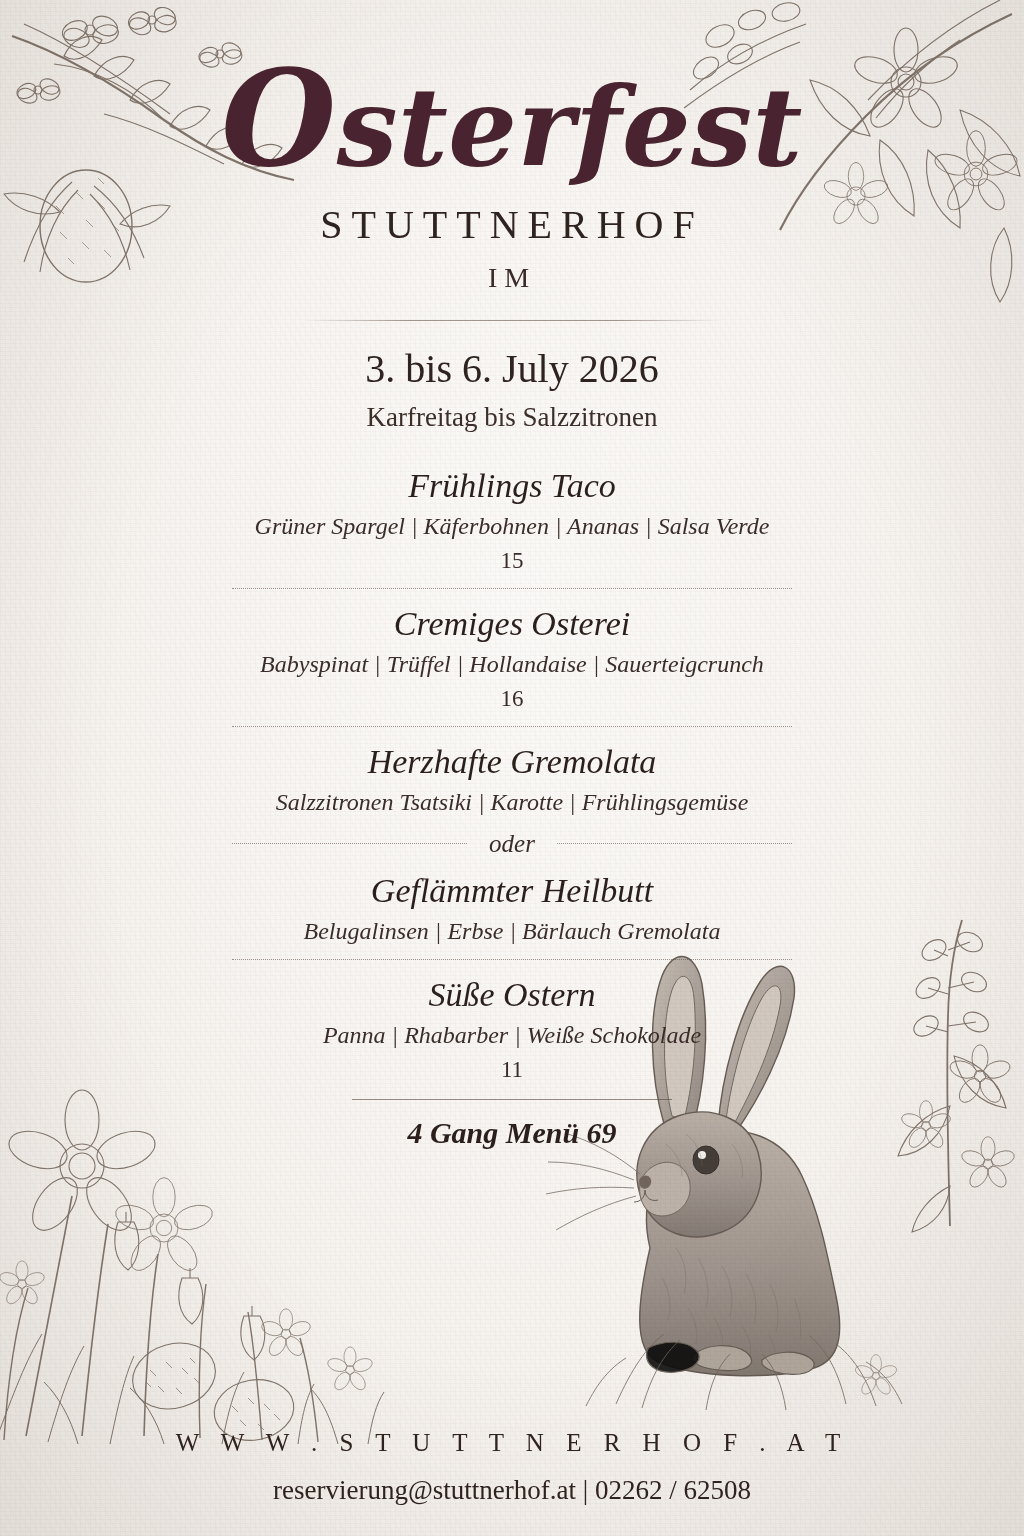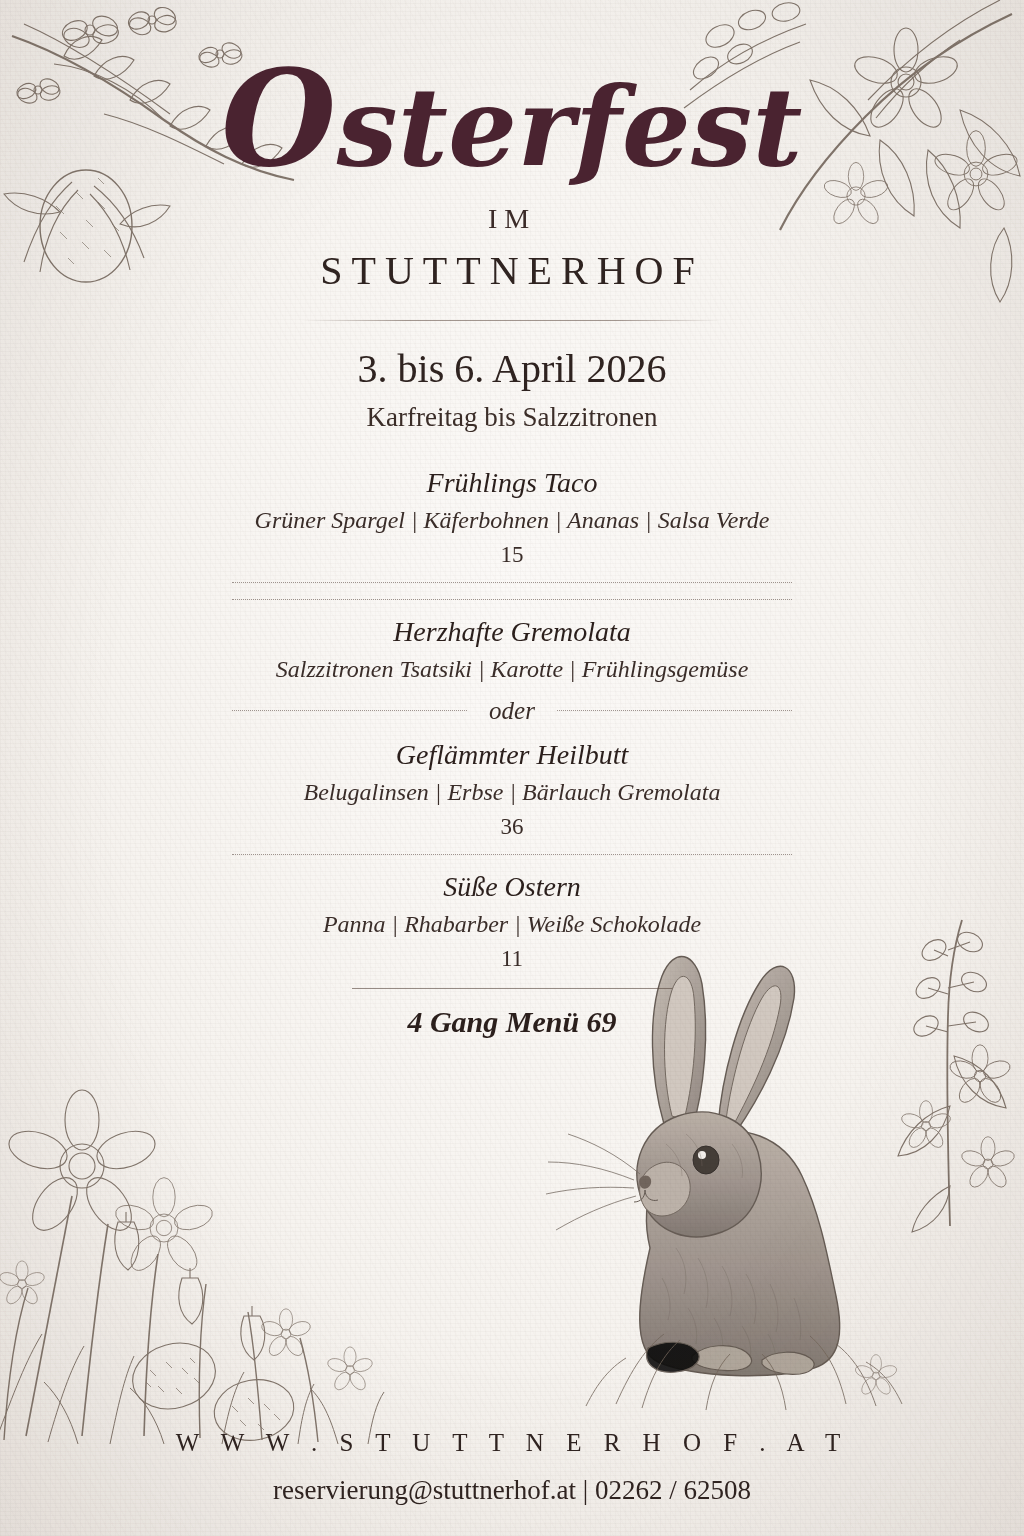--- a/index.html
+++ b/index.html
@@ -113,21 +113,21 @@
   }
 
   #menu {
     margin: 34px auto 0 auto;
     width: 620px;
   }
   .course { margin-bottom: 6px; }
   .course-name {
     font-family: "Liberation Serif", serif;
     font-style: italic;
-    font-size: 28px;
+    font-size: 34px;
     color: #2b1f1c;
     margin: 0 0 6px 0;
   }
   .course-desc {
     font-family: "Liberation Serif", serif;
     font-style: italic;
     font-size: 24px;
     color: #3a2d29;
     margin: 8px;
     white-space: nowrap;
@@ -548,56 +548,60 @@
     </svg>
   </div>
 
   <div id="paper-texture"></div>
   <div id="vignette"></div>
 
   <div id="content">
 
     <h1 id="title"><span class="cap">O</span><span>sterfest</span></h1>
 
+    <div id="subtitle-house">STUTTNERHOF</div>
     <div id="subtitle-im">IM</div>
-    <div id="subtitle-house">STUTTNERHOF</div>
 
     <div class="rule"></div>
 
-    <div id="dates">3. bis 6. April 2026</div>
+    <div id="dates">3. bis 6. July 2026</div>
     <div id="dates-sub">Karfreitag bis Salzzitronen</div>
 
     <div id="menu">
 
       <div class="course">
         <div class="course-name">Frühlings Taco</div>
         <div class="course-desc">Grüner Spargel | Käferbohnen | Ananas | Salsa Verde</div>
         <div class="course-price">15</div>
       </div>
 
       <div class="dotted"></div>
 
+      <div class="course">
+        <div class="course-name">Cremiges Osterei</div>
+        <div class="course-desc">Babyspinat | Trüffel | Hollandaise | Sauerteigcrunch</div>
+        <div class="course-price">16</div>
+      </div>
 
       <div class="dotted"></div>
 
       <div class="course">
         <div class="course-name">Herzhafte Gremolata</div>
         <div class="course-desc">Salzzitronen Tsatsiki | Karotte | Frühlingsgemüse</div>
       </div>
 
       <div class="oder-sep">
         <span class="line"></span>
         <span class="word">oder</span>
         <span class="line"></span>
       </div>
 
       <div class="course">
         <div class="course-name">Geflämmter Heilbutt</div>
         <div class="course-desc">Belugalinsen | Erbse | Bärlauch Gremolata</div>
-        <div class="course-price">36</div>
       </div>
 
       <div class="dotted"></div>
 
       <div class="course">
         <div class="course-name">Süße Ostern</div>
         <div class="course-desc">Panna | Rhabarber | Weiße Schokolade</div>
         <div class="course-price">11</div>
       </div>
 

